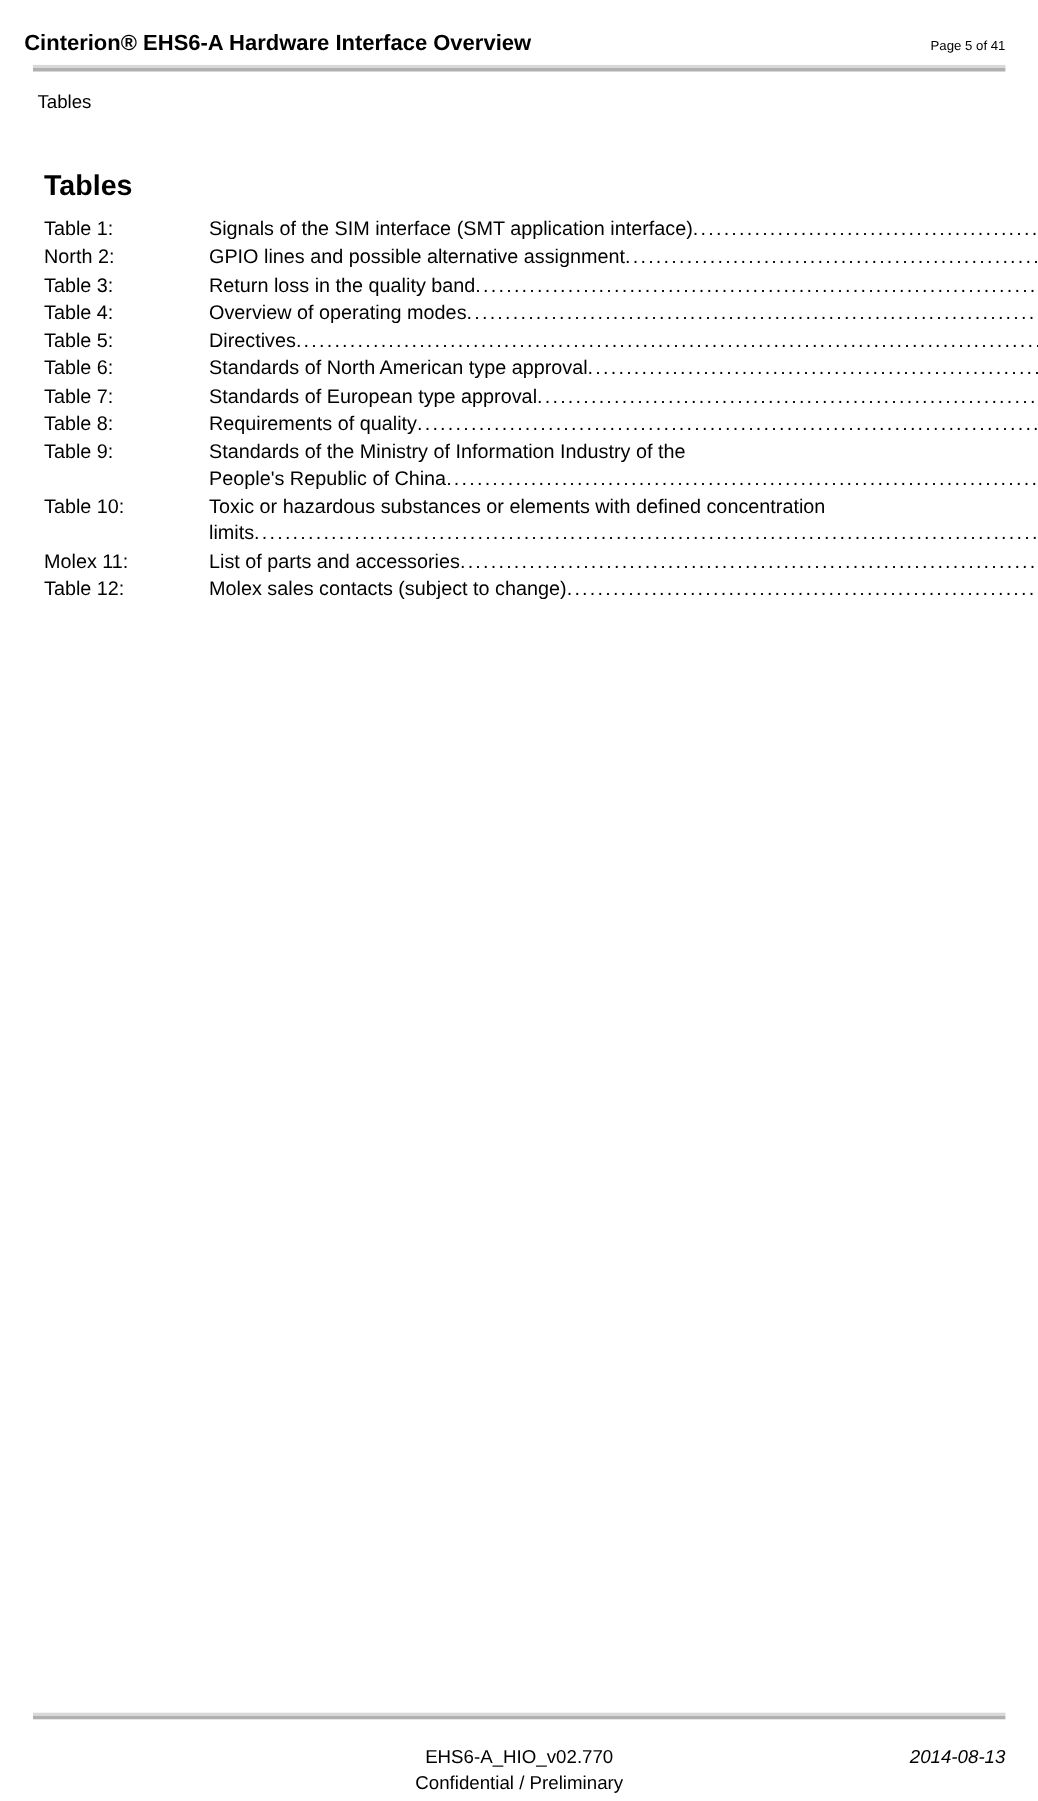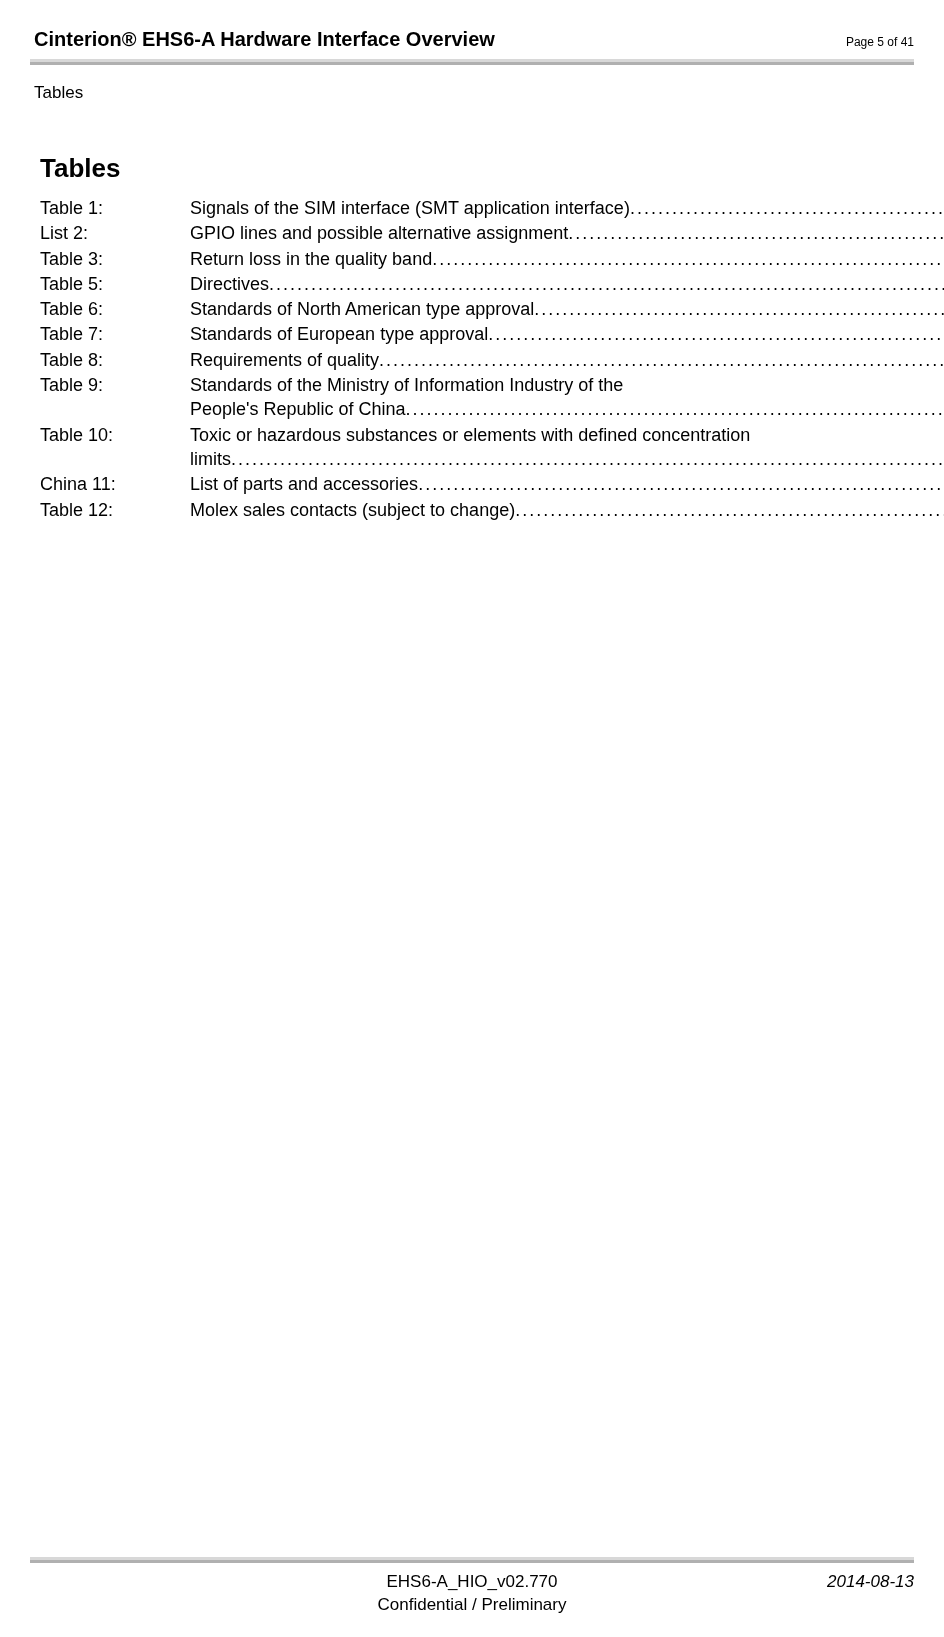--- a/index.html
+++ b/index.html
@@ -14,21 +14,21 @@
       width: 944px;
       height: 1637px;
       position: relative;
       color: #000000;
     }
     
     .header {
       display: flex;
       justify-content: space-between;
       align-items: baseline;
-      padding: 28px 30px 8px 34px;
+      padding: 28px 30px 8px 22px;
     }
     
     .header-title {
       font-size: 20px;
       font-weight: bold;
     }
     
     .header-page {
       font-size: 12px;
     }
@@ -98,21 +98,21 @@
       bottom: 74px;
       left: 30px;
       right: 30px;
       height: 6px;
       background: linear-gradient(to bottom, #d8d8d8 0%, #d8d8d8 50%, #b0b0b0 50%, #b0b0b0 100%);
       border: none;
     }
     
     .footer {
       position: absolute;
-      bottom: 20px;
+      bottom: 4px;
       left: 30px;
       right: 30px;
       text-align: center;
       font-size: 17px;
       line-height: 1.35;
     }
     
     .footer-row {
       display: flex;
       justify-content: space-between;
@@ -153,38 +153,47 @@
       <div class="table-entry">
         <div class="table-label">Table 1:</div>
         <div class="table-desc">
           <div class="dots-line">
             <span>Signals of the SIM interface (SMT application interface)</span>
             <span class="dots"></span>
           </div>
         </div>
       </div>
       <div class="table-entry">
-        <div class="table-label">List 2:</div>
+        <div class="table-label">North 2:</div>
         <div class="table-desc">
           <div class="dots-line">
             <span>GPIO lines and possible alternative assignment</span>
             <span class="dots"></span>
           </div>
         </div>
       </div>
       <div class="table-entry">
         <div class="table-label">Table 3:</div>
         <div class="table-desc">
           <div class="dots-line">
             <span>Return loss in the quality band</span>
             <span class="dots"></span>
           </div>
         </div>
       </div>
       <div class="table-entry">
+        <div class="table-label">Table 4:</div>
+        <div class="table-desc">
+          <div class="dots-line">
+            <span>Overview of operating modes </span>
+            <span class="dots"></span>
+          </div>
+        </div>
+      </div>
+      <div class="table-entry">
         <div class="table-label">Table 5:</div>
         <div class="table-desc">
           <div class="dots-line">
             <span>Directives </span>
             <span class="dots"></span>
           </div>
         </div>
       </div>
       <div class="table-entry">
         <div class="table-label">Table 6:</div>
@@ -227,21 +236,21 @@
         <div class="table-label">Table 10:</div>
         <div class="table-desc">
           <div class="multi-line-first">Toxic or hazardous substances or elements with defined concentration</div>
           <div class="dots-line">
             <span>limits</span>
             <span class="dots"></span>
           </div>
         </div>
       </div>
       <div class="table-entry">
-        <div class="table-label">China 11:</div>
+        <div class="table-label">Molex 11:</div>
         <div class="table-desc">
           <div class="dots-line">
             <span>List of parts and accessories</span>
             <span class="dots"></span>
           </div>
         </div>
       </div>
       <div class="table-entry">
         <div class="table-label">Table 12:</div>
         <div class="table-desc">

